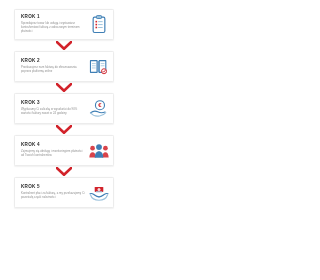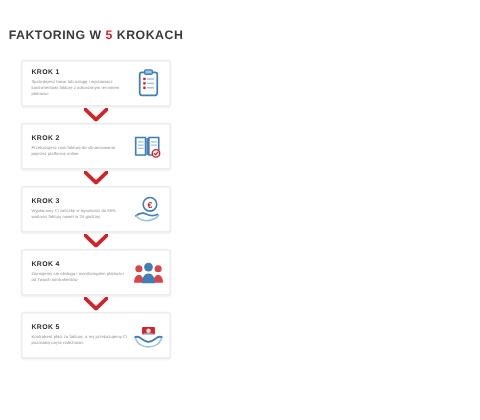--- a/index.html
+++ b/index.html
@@ -93,23 +93,20 @@
   }
   .connector svg {
     display: block;
   }
 </style>
 </head>
 <body>
 
 <div class="page">
 
-  <div class="header">
-    <div class="title"><span>FAKTORING W </span><span class="accent">5</span><span> KROKACH</span></div>
-  </div>
 
   <div class="steps">
 
     <div class="card">
       <div class="card-text">
         <div class="step-label">KROK 1</div>
         <div class="step-desc">Sprzedajesz towar lub usługę i wystawiasz kontrahentowi fakturę z odroczonym terminem płatności</div>
       </div>
       <div class="icon-box">
         <svg width="18" height="19" viewBox="0 0 24 26">

